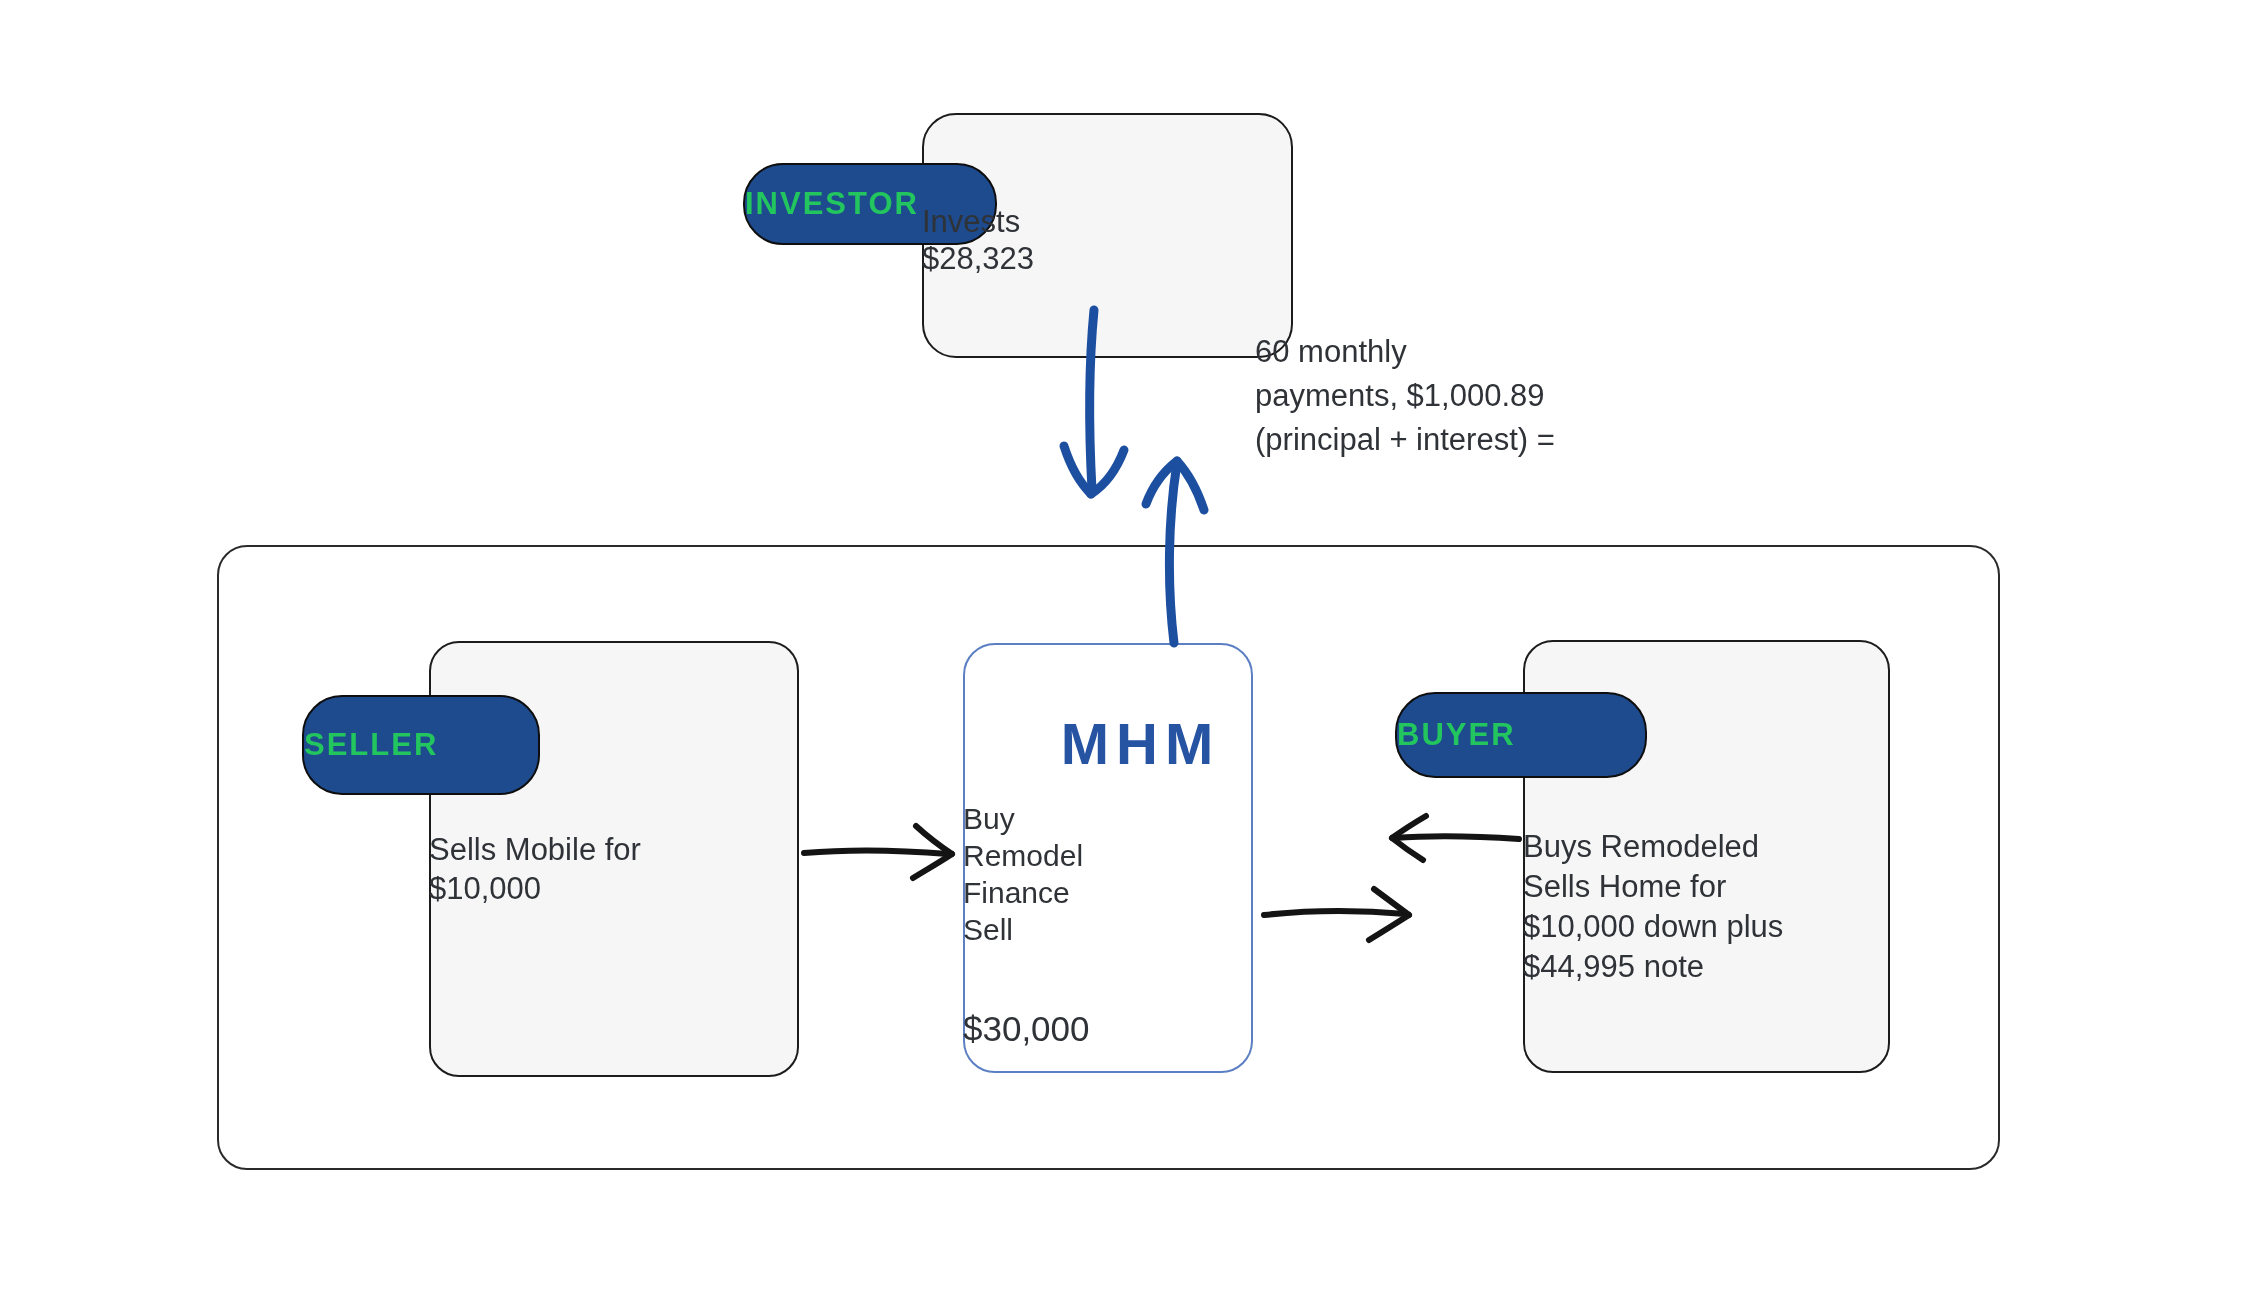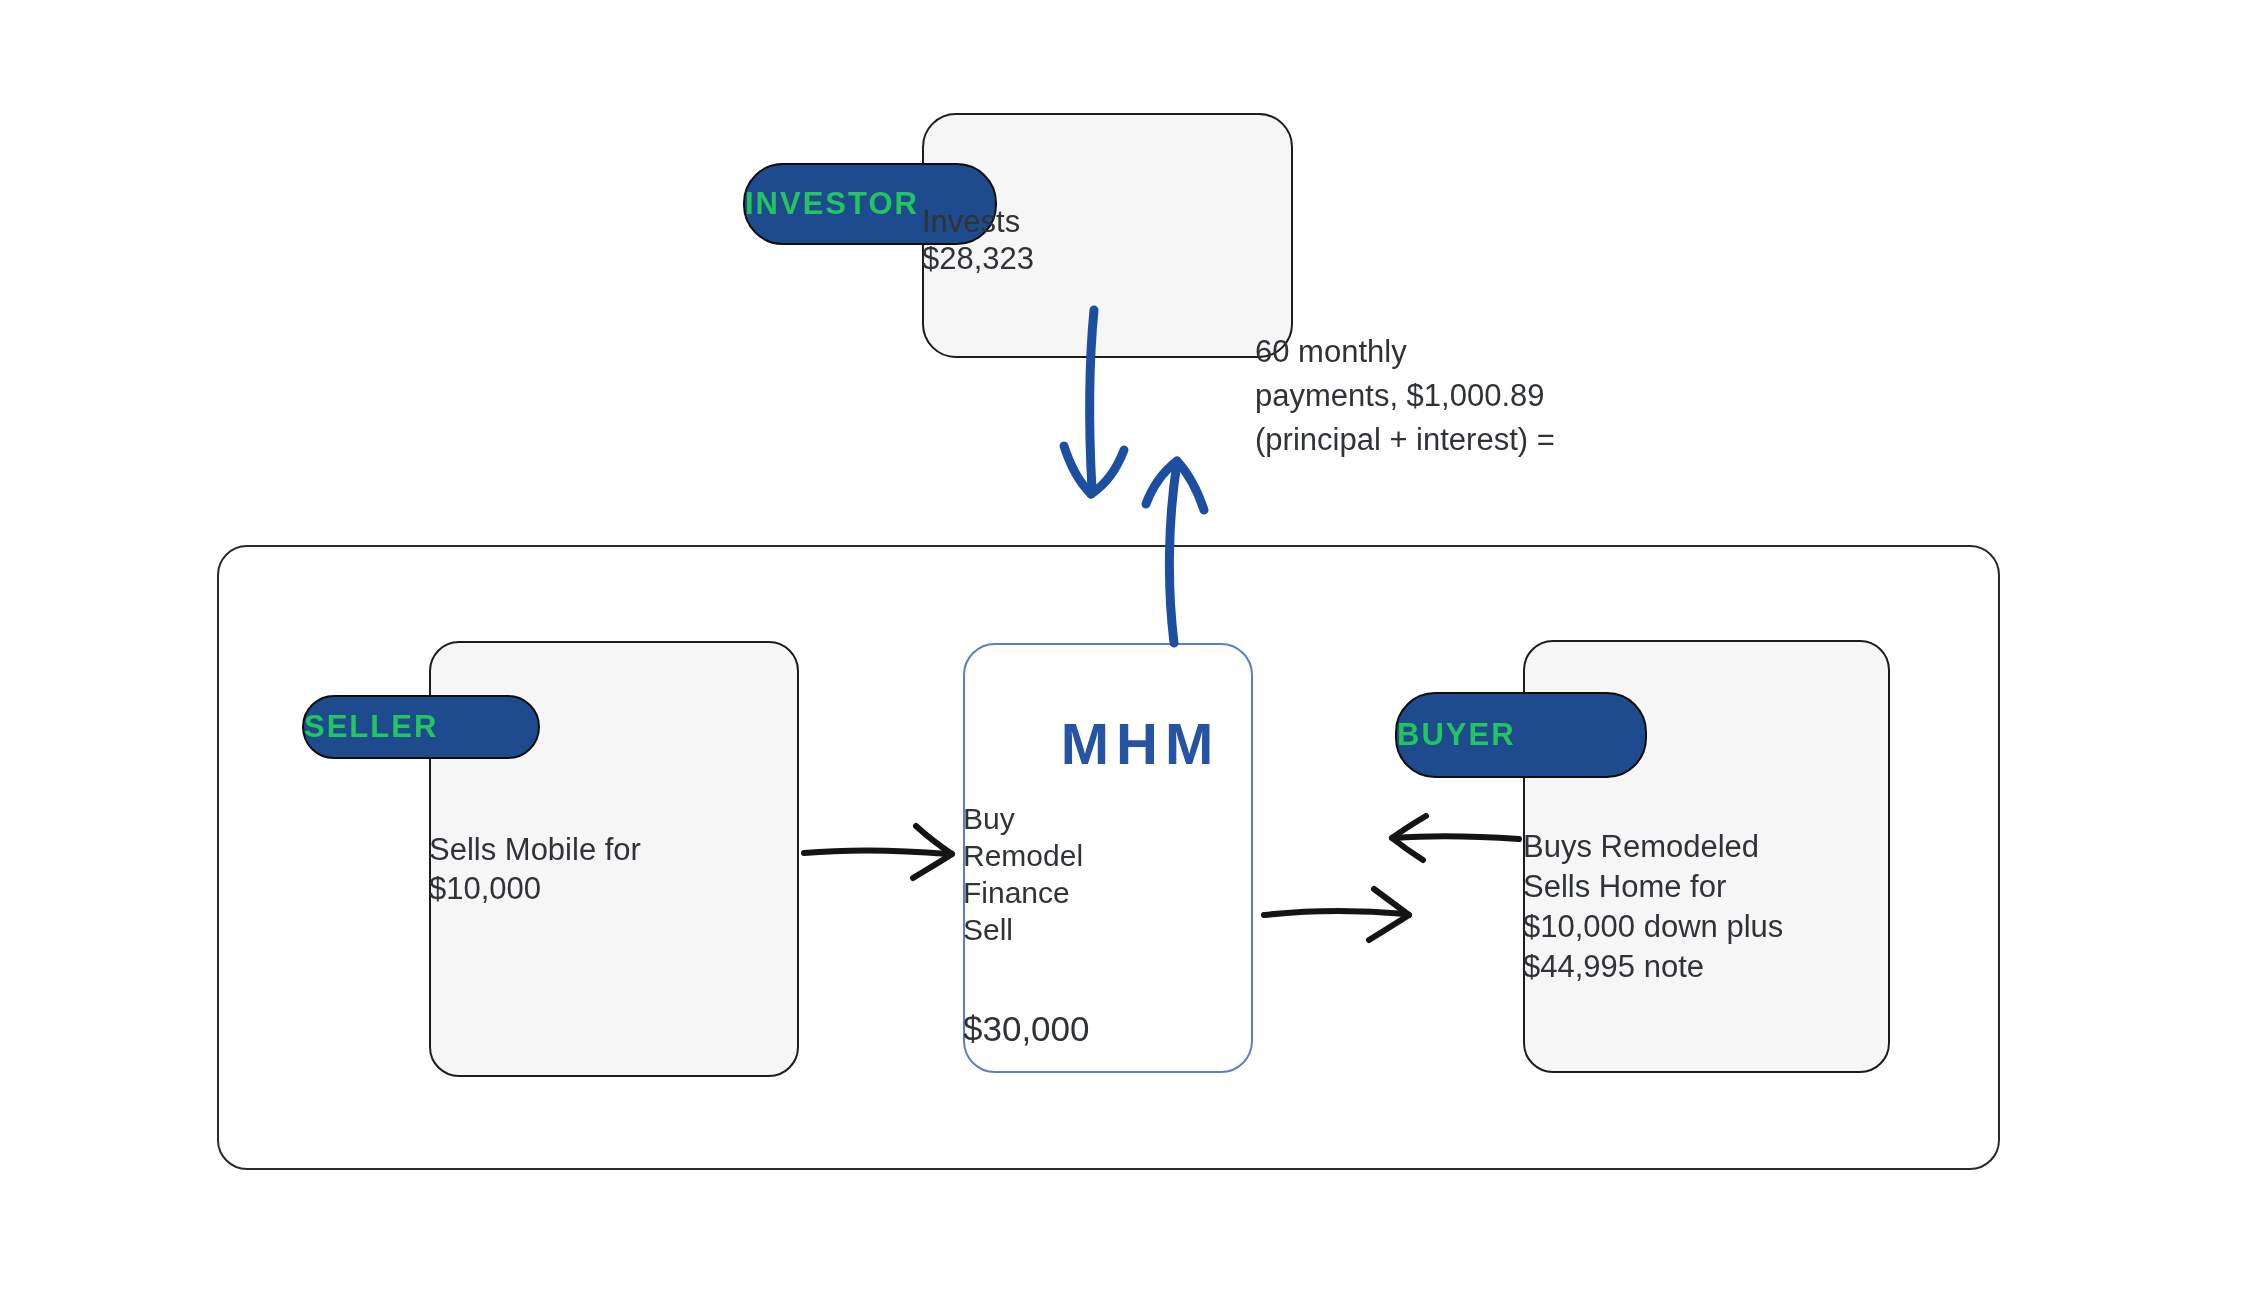--- a/index.html
+++ b/index.html
@@ -18,21 +18,21 @@
   #investor-box{left:922px; top:113px; width:371px; height:245px; border-radius:34px;}
   #seller-box{left:429px; top:641px; width:370px; height:436px;}
   #buyer-box{left:1523px; top:640px; width:367px; height:433px;}
   #mhm-box{left:963px; top:643px; width:290px; height:430px; background:#fff; border:2px solid var(--mhm_border); border-radius:32px;}
   .badge{
     position:absolute; box-sizing:border-box; background:var(--navy); border:2.5px solid #0e0e0e;
     border-radius:40px; color:#22c55e; font-weight:bold; letter-spacing:2px;
     display:flex; align-items:center; justify-content:flex-start; font-size:31px;
   }
   #investor-badge{left:743px; top:163px; width:254px; height:82px;}
-  #seller-badge{left:302px; top:695px; width:238px; height:64px;}
+  #seller-badge{left:302px; top:695px; width:238px; height:100px;}
   #buyer-badge{left:1395px; top:692px; width:252px; height:86px;}
   .txt{position:absolute; text-align:left; font-size:31px; line-height:39px; color:var(--text);}
   #investor-text{left:922px; top:203px; width:371px; line-height:37px;}
   #payments-note{left:1255px; top:330px; width:400px; line-height:44px;}
   #seller-text{left:429px; top:830px; width:370px;}
   #mhm-logo{left:963px; top:710px; width:348px; text-align:center; position:absolute;
     font-size:58px; font-weight:800; letter-spacing:7px; padding-left:7px; box-sizing:border-box;
     color:var(--logo_blue);}
   #mhm-lines{left:963px; top:800px; width:290px; font-size:30px; line-height:37px;}
   #mhm-amount{left:963px; top:980px; width:290px; font-size:35px; line-height:40px;margin-top:29px;}

